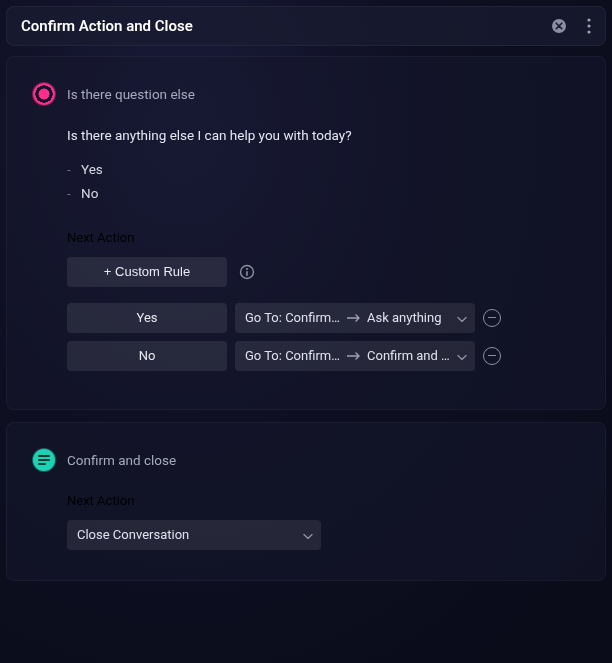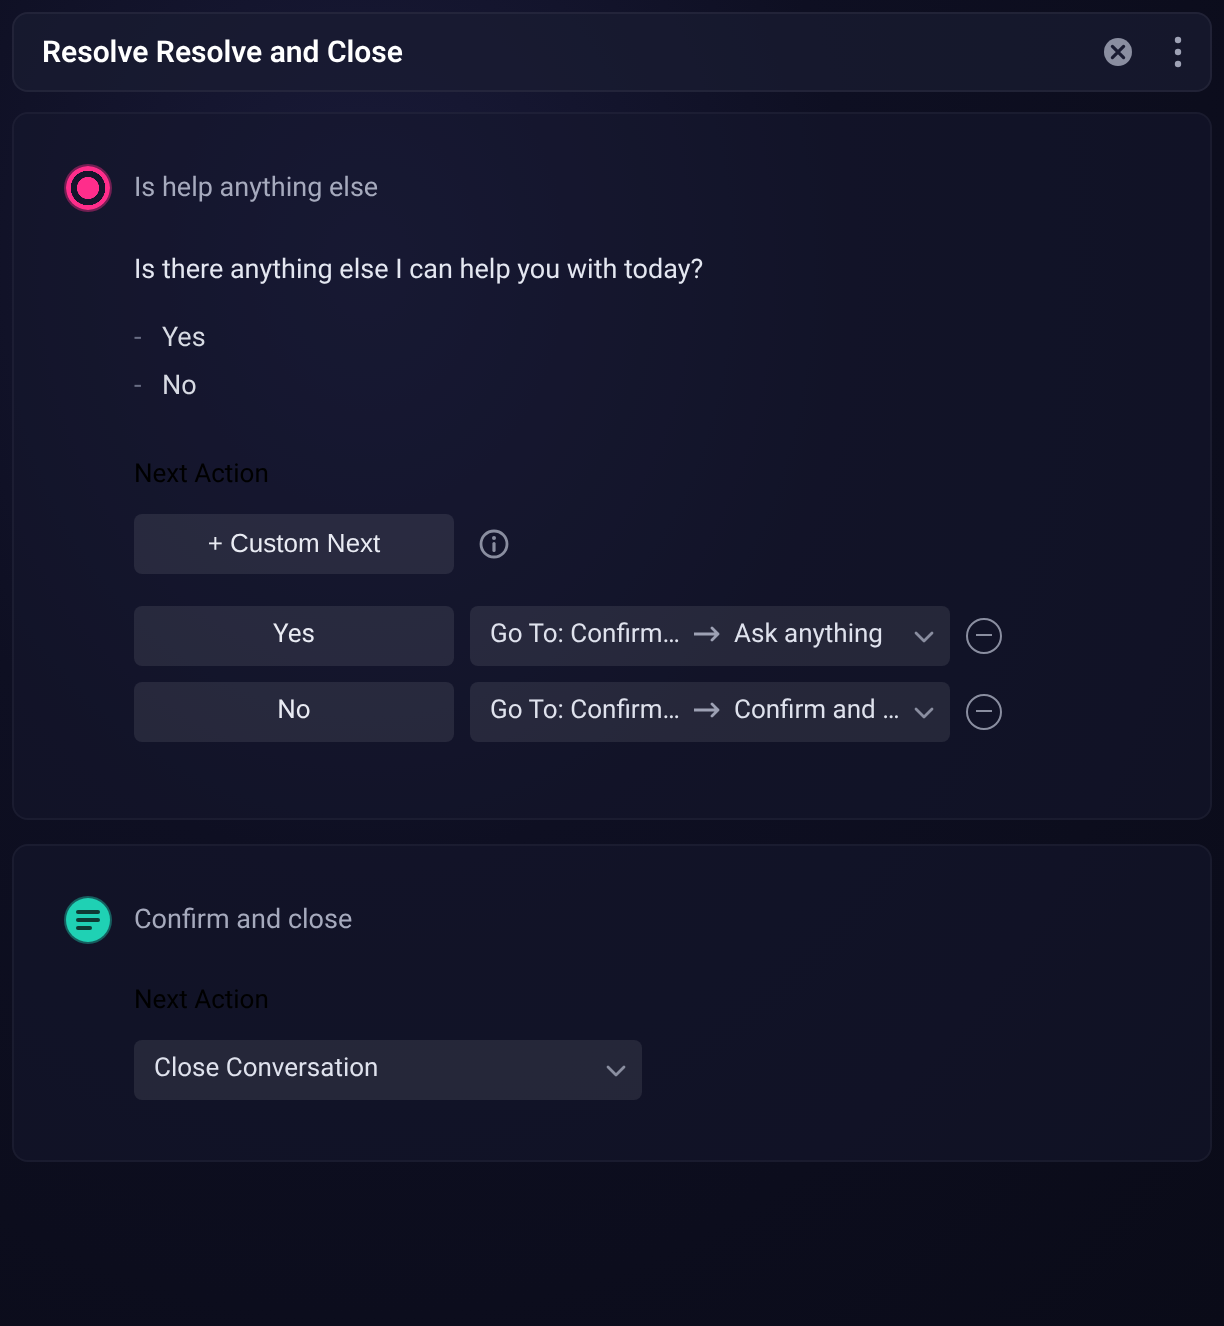--- a/index.html
+++ b/index.html
@@ -189,54 +189,54 @@
   .remove-btn .dash {
     width: 8px; height: 1.5px; background: #8a8ea0;
   }
 </style>
 </head>
 <body>
 
 <div class="page">
 
   <div class="header-card">
-    <div class="header-title">Resolve Resolve and Close</div>
+    <div class="header-title">Confirm Action and Close</div>
     <div class="header-actions">
       <span class="hdr-icon">
         <svg width="16" height="16" viewBox="0 0 16 16">
             <circle cx="8" cy="8" r="7" fill="#8a8ea0"></circle>
             <path d="M5.2 5.2 L10.8 10.8 M10.8 5.2 L5.2 10.8" stroke="#1a1c32" stroke-width="1.6" stroke-linecap="round"></path>
           </svg>
       </span>
       <span class="hdr-icon">
         <svg width="4" height="16" viewBox="0 0 4 16">
             <circle cx="2" cy="2" r="1.6" fill="#9ea2b5"></circle>
             <circle cx="2" cy="8" r="1.6" fill="#9ea2b5"></circle>
             <circle cx="2" cy="14" r="1.6" fill="#9ea2b5"></circle>
           </svg>
       </span>
     </div>
   </div>
 
   <div class="card">
     <div class="node-header">
       <div class="node-icon question"></div>
-      <div class="node-title">Is help anything else</div>
+      <div class="node-title">Is there question else</div>
     </div>
     <div class="node-body">
       <div class="prompt-text">Is there anything else I can help you with today?</div>
       <ul class="choices">
         <li>Yes</li>
         <li>No</li>
       </ul>
 
       <div class="section-label">Next Action</div>
 
       <div class="custom-rule-row">
-        <button class="btn wide">+ Custom Next</button>
+        <button class="btn wide">+ Custom Rule</button>
         <span class="info-icon">
           <svg width="16" height="16" viewBox="0 0 16 16">
               <circle cx="8" cy="8" r="6.5" fill="none" stroke="#8a8ea0" stroke-width="1.4"></circle>
               <circle cx="8" cy="5" r="1" fill="#8a8ea0"></circle>
               <rect x="7.2" y="7" width="1.6" height="5" rx="0.8" fill="#8a8ea0"></rect>
             </svg>
         </span>
       </div>
 
       <div class="action-row">

